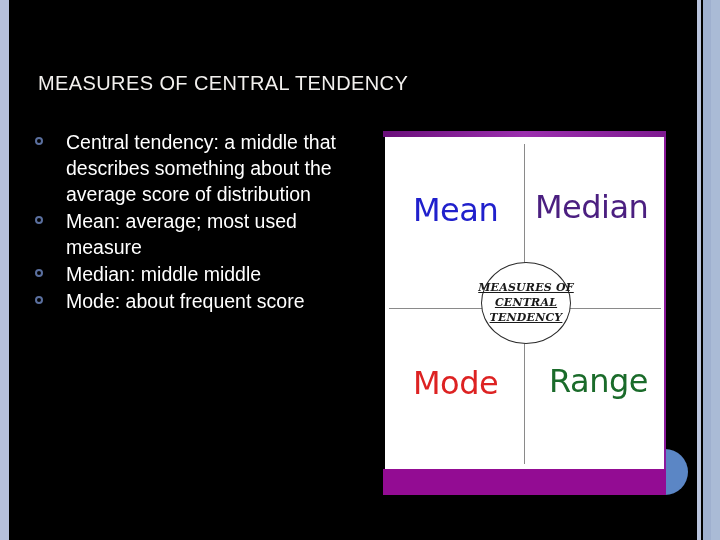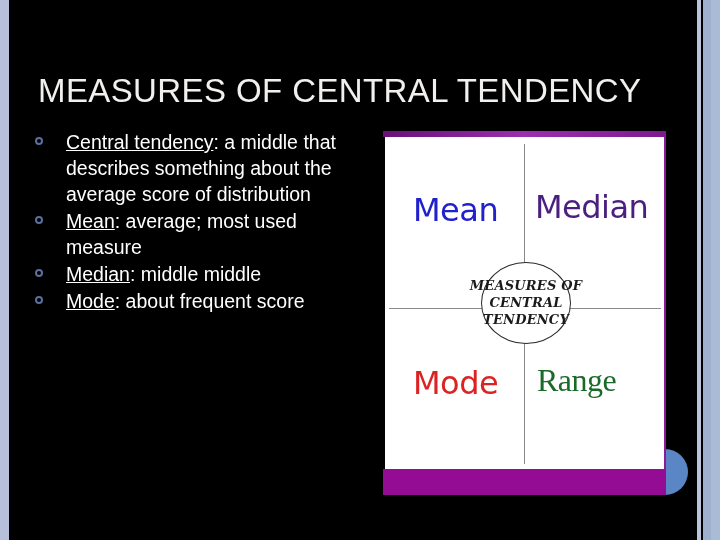--- a/index.html
+++ b/index.html
@@ -50,21 +50,21 @@
     background: #aabbd6;
   }
 
   
   .slide-title {
     position: absolute;
     left: 38px;
     top: 72px;
     width: 600px;
     color: #f2f0ee;
-    font-size: 33px;
+    font-size: 20px;
     letter-spacing: 0.4px;
     font-weight: 400;
     white-space: nowrap;
     font-family: "Liberation Sans", sans-serif;
   }
 
   
   .bullet-list {
     position: absolute;
     left: 30px;
@@ -87,21 +87,20 @@
     position: absolute;
     left: 5px;
     top: 7px;
     width: 8px;
     height: 8px;
     border: 2.5px solid #5a6f9e;
     border-radius: 50%;
     box-sizing: border-box;
   }
   .bullet-term {
-    text-decoration: underline;
     text-align: center;
   }
 
   
   .image-panel-wrap {
     position: absolute;
     left: 383px;
     top: 131px;
     width: 285px;
     height: 367px;
@@ -169,21 +168,21 @@
     position: absolute;
     font-family: "DejaVu Sans", sans-serif;
     font-size: 32px;
     font-weight: 400;
     letter-spacing: -0.5px;
     white-space: nowrap;
   }
   .quad-mean   { left: 28px;  top: 55px;  color: #2020cc; }
   .quad-median { left: 150px; top: 52px;  color: #4b1f80; }
   .quad-mode   { left: 28px;  top: 228px; color: #dd2222; }
-  .quad-range  { left: 152px; top: 226px; color: #1a6b2a; font-family: Liberation Serif, serif; }
+  .quad-range  { left: 164px; top: 226px; color: #1a6b2a; }
 
   
   .center-ellipse {
     position: absolute;
     left: 96px;
     top: 126px;
     width: 88px;
     height: 80px;
     border: 1.4px solid #2a2a2a;
     border-radius: 50%;
@@ -191,27 +190,28 @@
     z-index: 4;
     display: flex;
     flex-direction: column;
     align-items: center;
     justify-content: center;
     gap: 1px;
   }
   .ellipse-line {
     color: #1a1a1a;
     font-family: "DejaVu Serif", serif;
-    font-size: 13px;
+    font-size: 11px;
     font-weight: bold;
     font-style: italic;
     letter-spacing: 0.2px;
     text-transform: uppercase;
     white-space: nowrap;
     line-height: 1.25;
+    text-decoration: underline;
   }
 </style>
 </head>
 <body>
 
 <div id="slide">
 
   <div class="edge-strip-left"></div>
   <div class="edge-strip-right-b"></div>
   <div class="edge-strip-right-a"></div>

